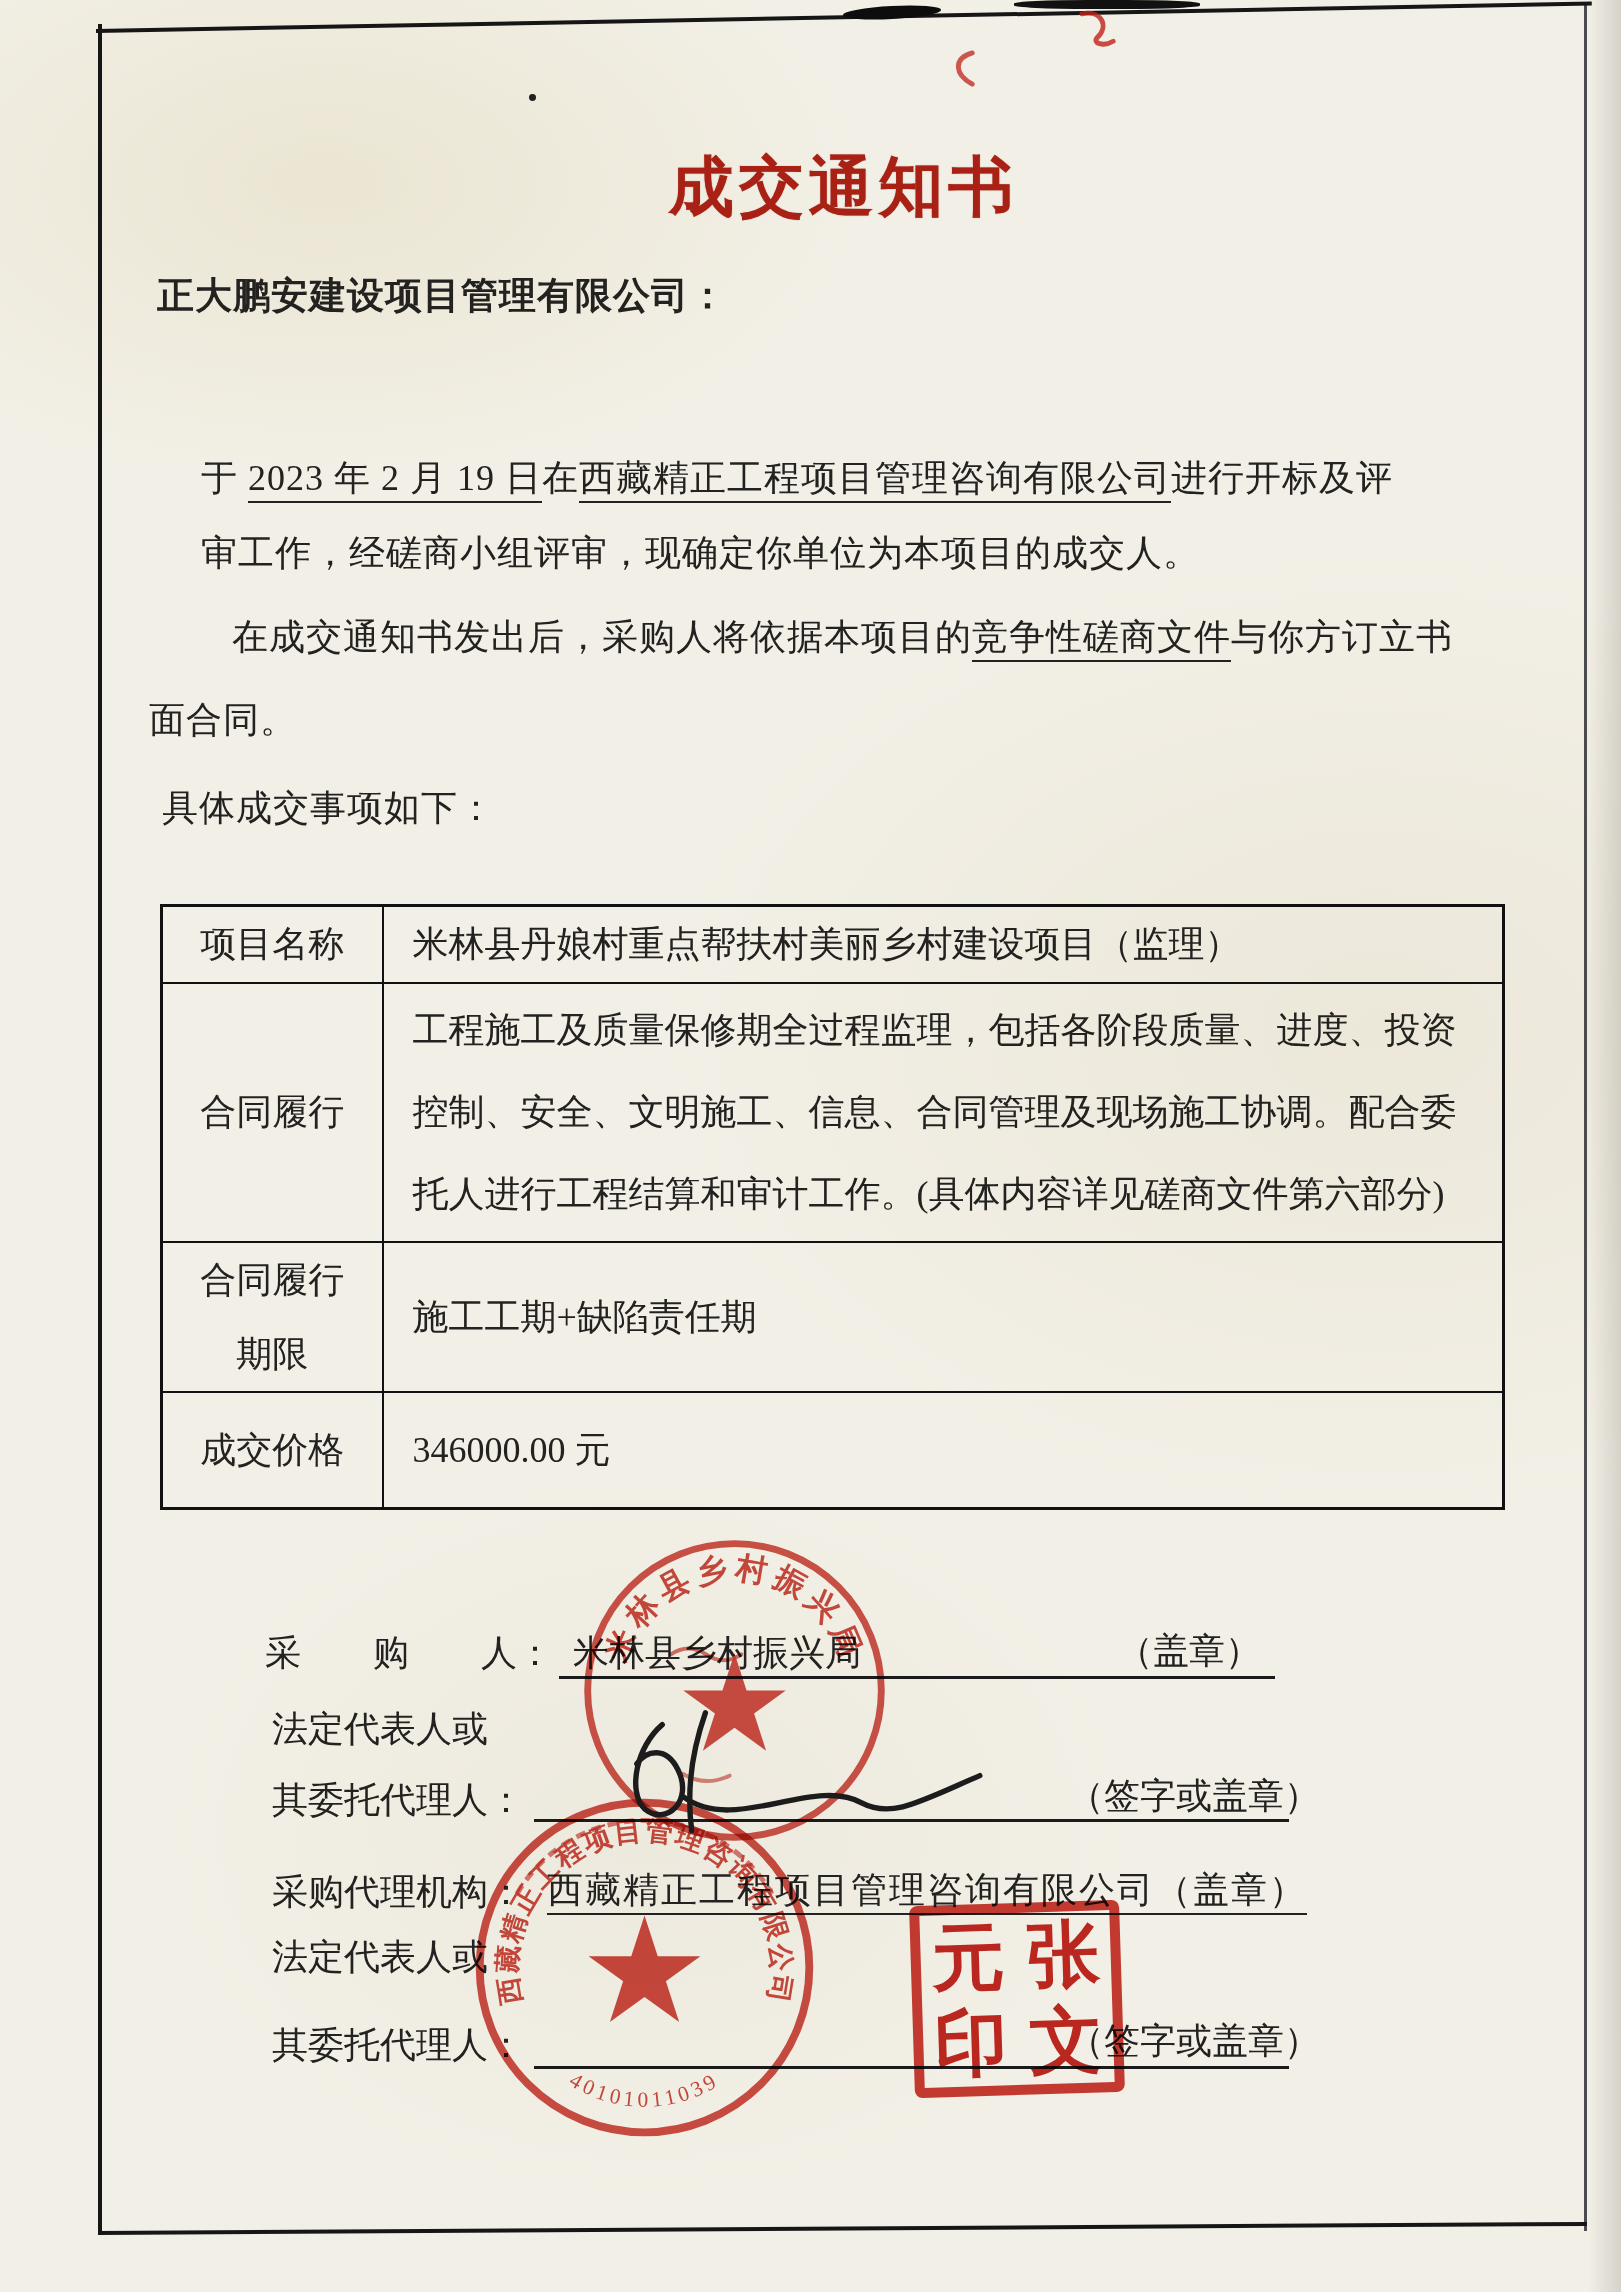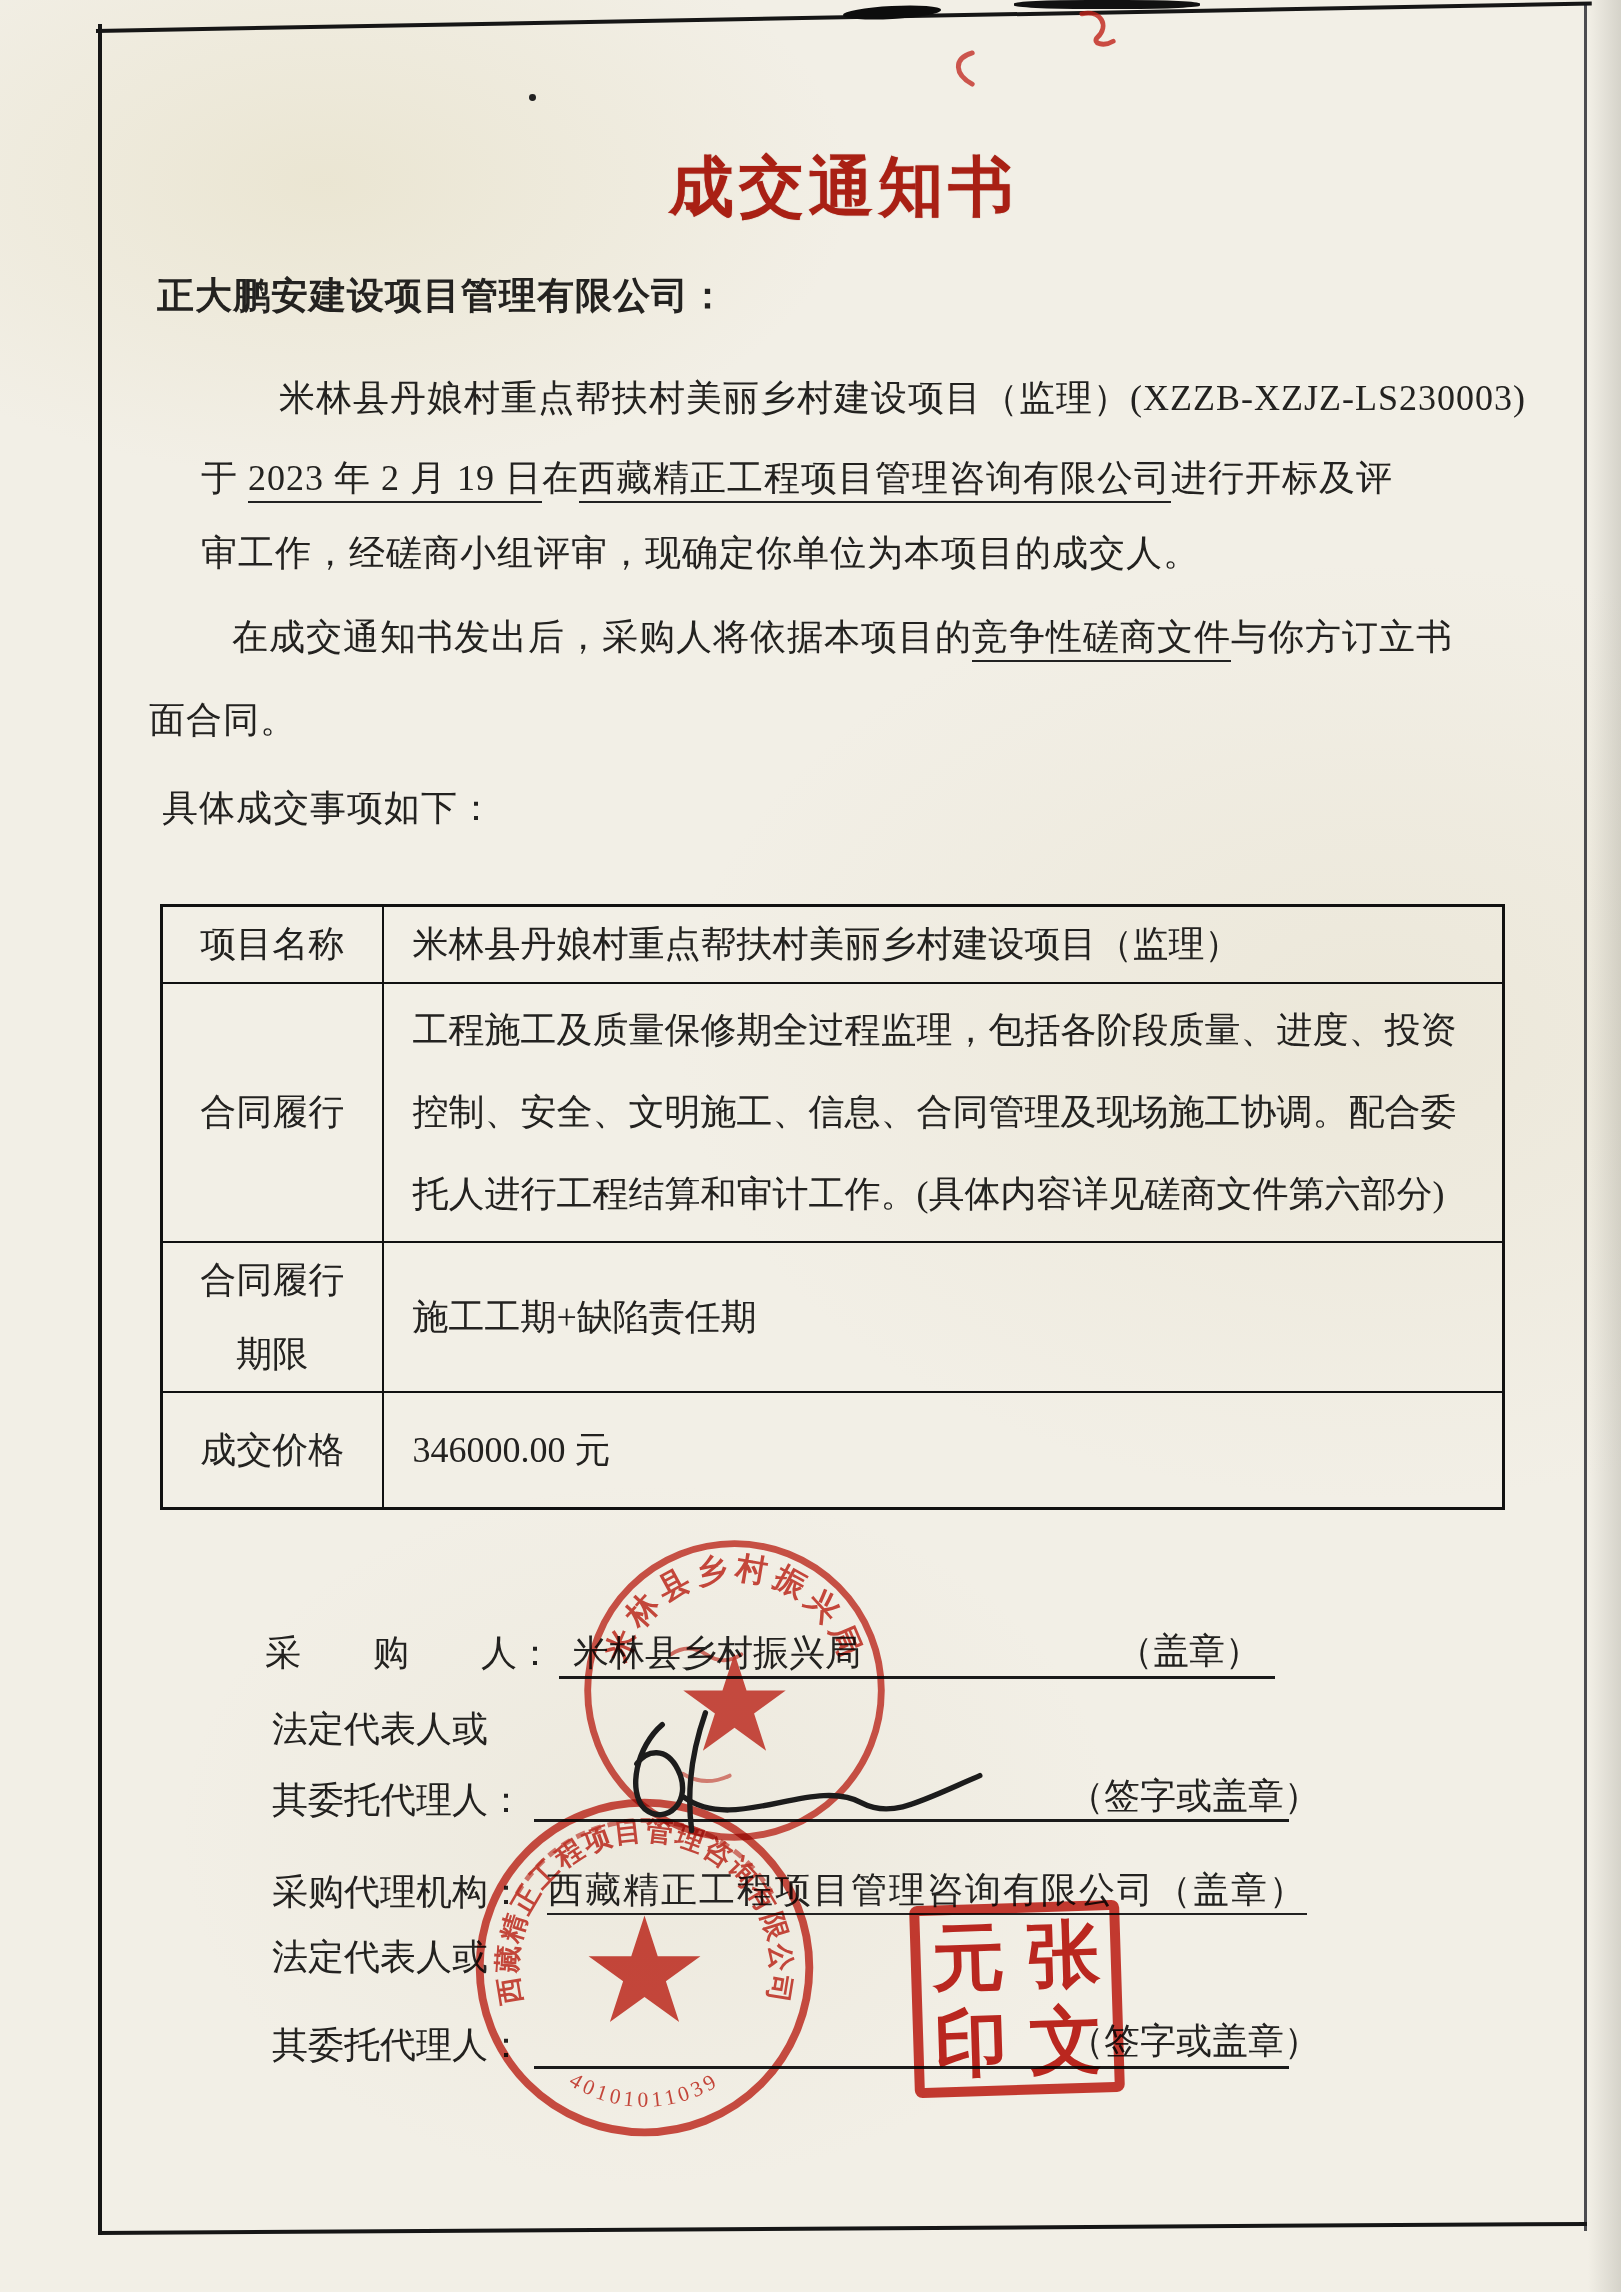--- a/index.html
+++ b/index.html
@@ -93,21 +93,20 @@
     <path d="M 8 6 C 28 2 36 18 24 30 C 18 36 30 40 40 34" fill="none" stroke="rgba(191,34,25,.8)" stroke-width="5" stroke-linecap="round"></path>
   </svg>
   <svg class="artifact" style="left:943px;top:49px;" width="39" height="39" viewBox="0 0 40 40">
     <path d="M 30 4 C 10 10 12 26 30 36" fill="none" stroke="rgba(191,34,25,.75)" stroke-width="5" stroke-linecap="round"></path>
   </svg>
 
   <div class="abs addressee" style="left:157px;top:271px;">正大鹏安建设项目管理有限公司：</div>
 
   <div class="abs title" style="left:510px;top:143px;width:667px;text-align:center;">成交通知书</div>
 
-  <div class="abs body-line" style="left:279px;top:374px;">米林县丹娘村重点帮扶村美丽乡村建设项目（监理）(XZZB-XZJZ-LS230003)</div>
 
   <div class="abs body-line" style="left:201px;top:454px;"><span>于 </span><span class="u">2023 年 2 月 19 日</span><span>在</span><span class="u">西藏精正工程项目管理咨询有限公司</span><span>进行开标及评</span></div>
 
   <div class="abs body-line" style="left:201px;top:529px;">审工作，经磋商小组评审，现确定你单位为本项目的成交人。</div>
 
   <div class="abs body-line" style="left:232px;top:613px;"><span>在成交通知书发出后，采购人将依据本项目的</span><span class="u">竞争性磋商文件</span><span>与你方订立书</span></div>
 
   <div class="abs body-line" style="left:149px;top:696px;">面合同。</div>
 
   <div class="abs body-line" style="left:162px;top:784px;">具体成交事项如下：</div>

